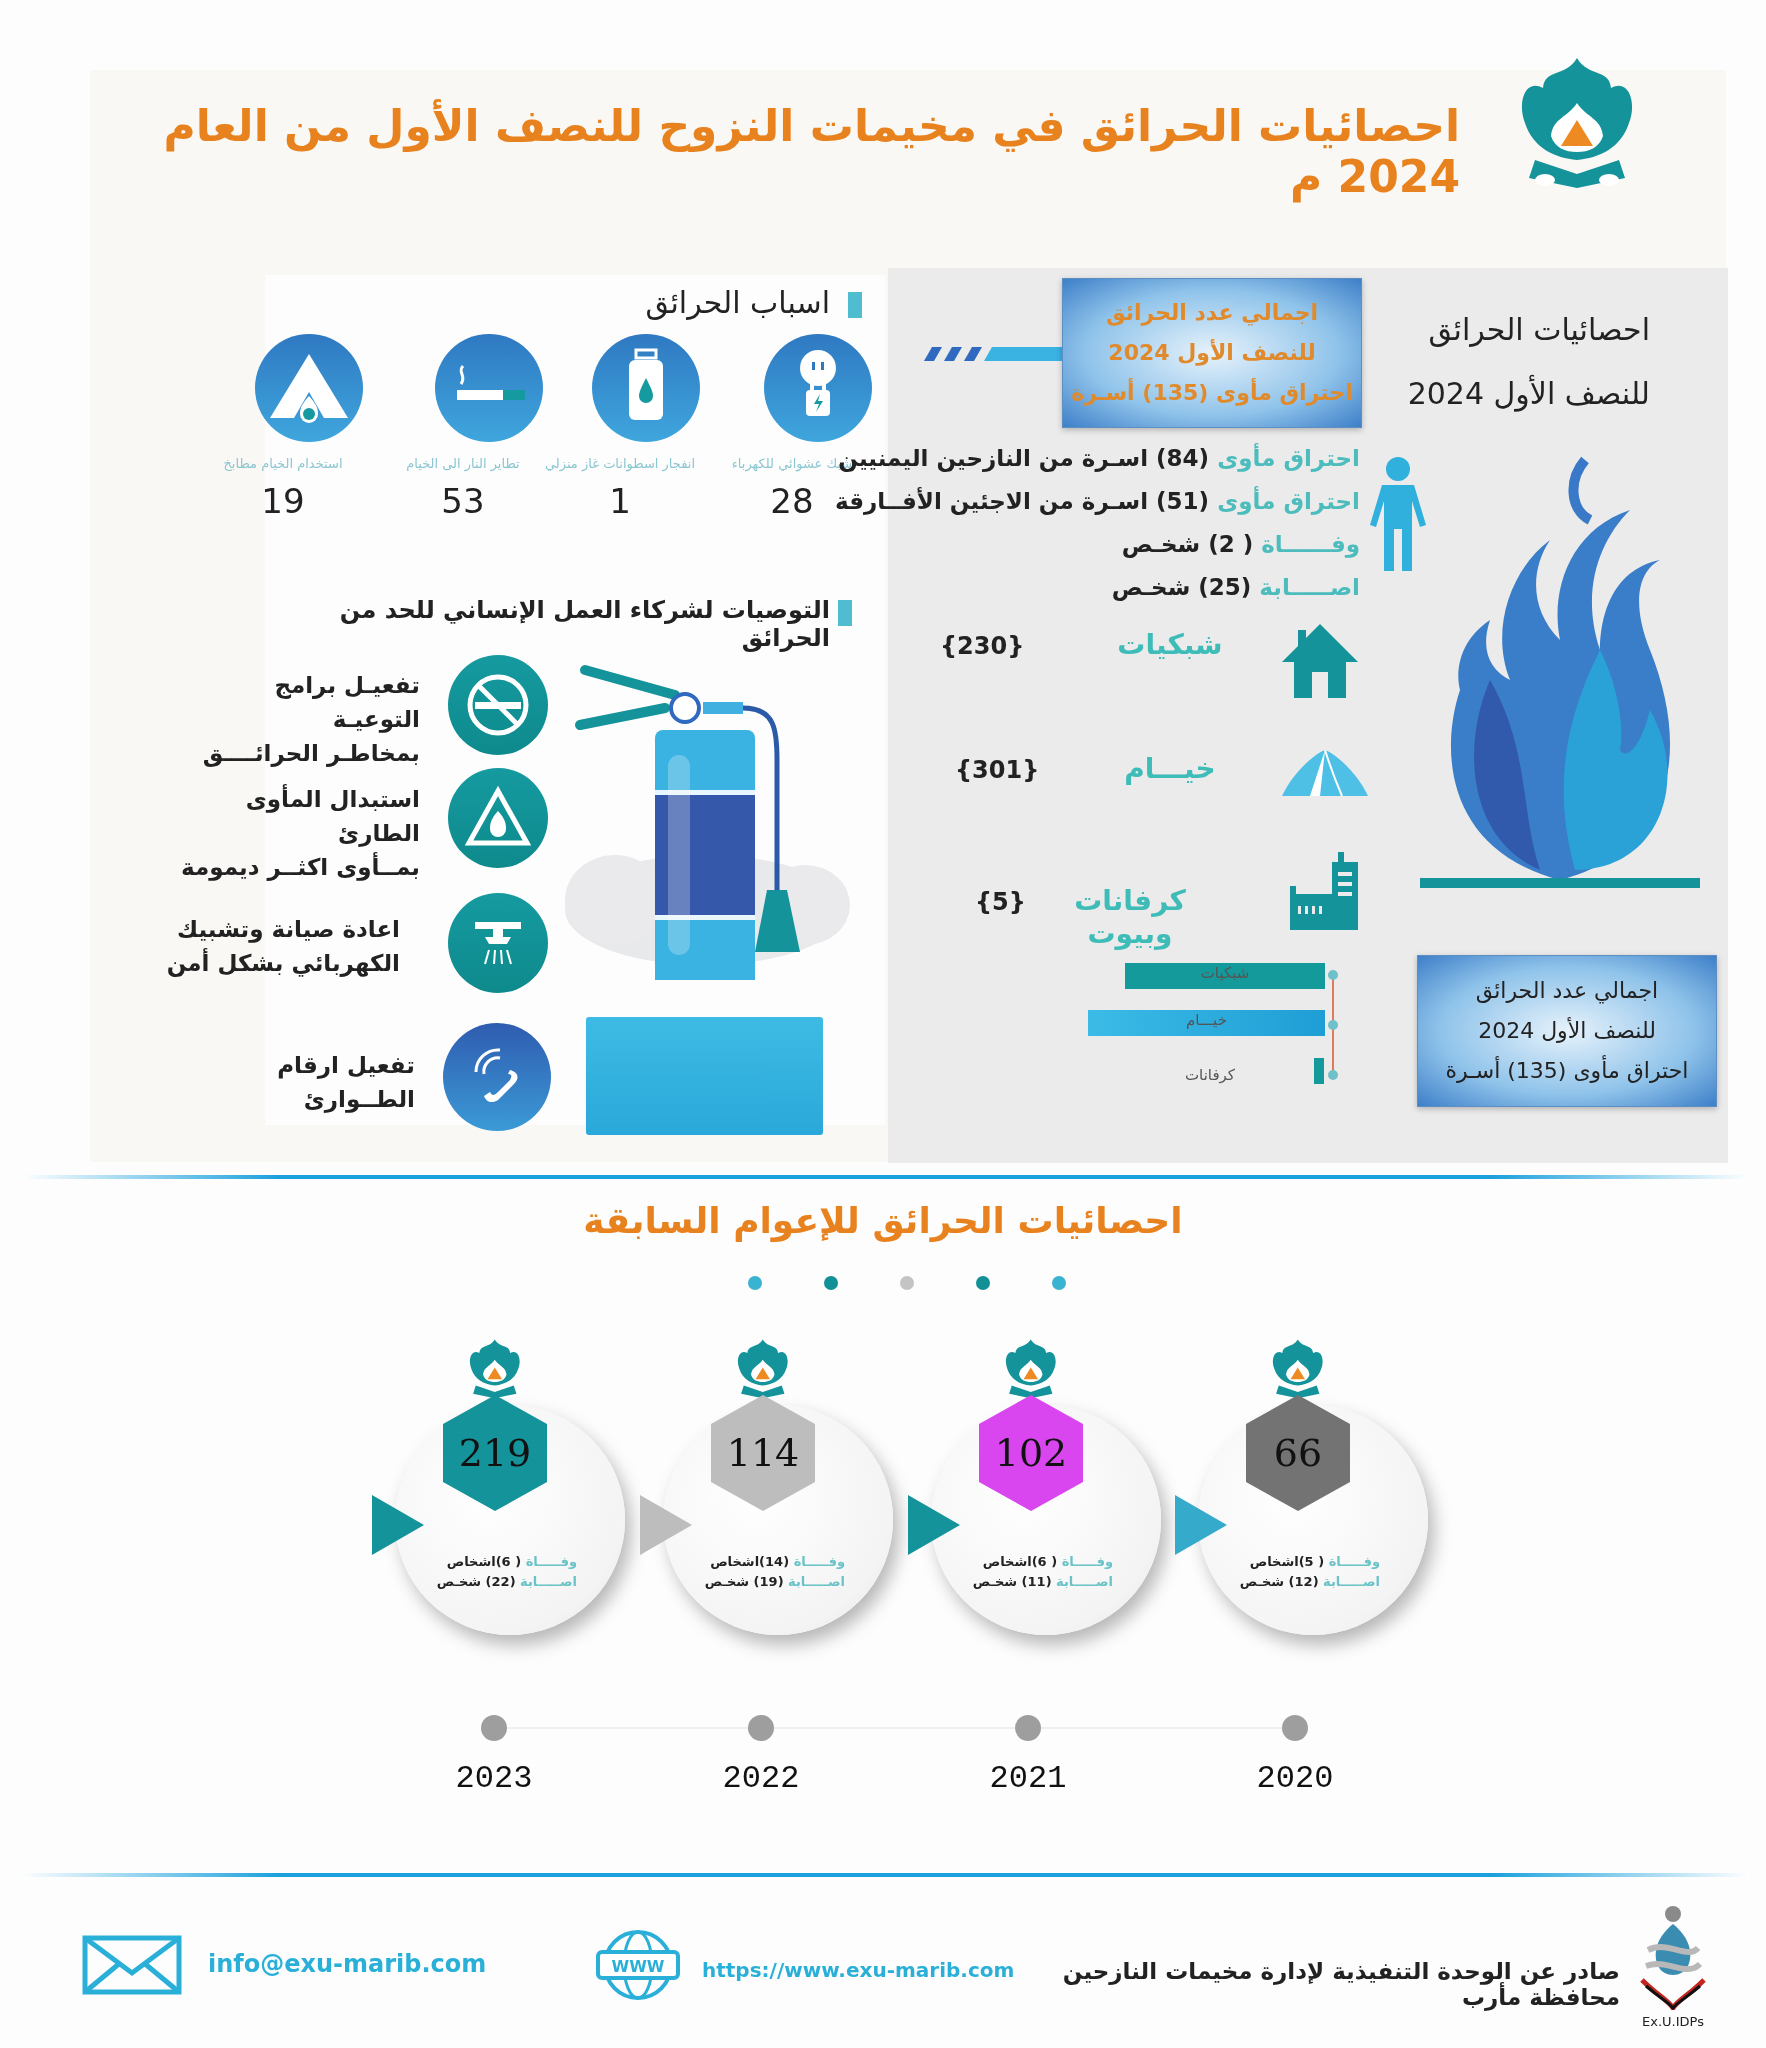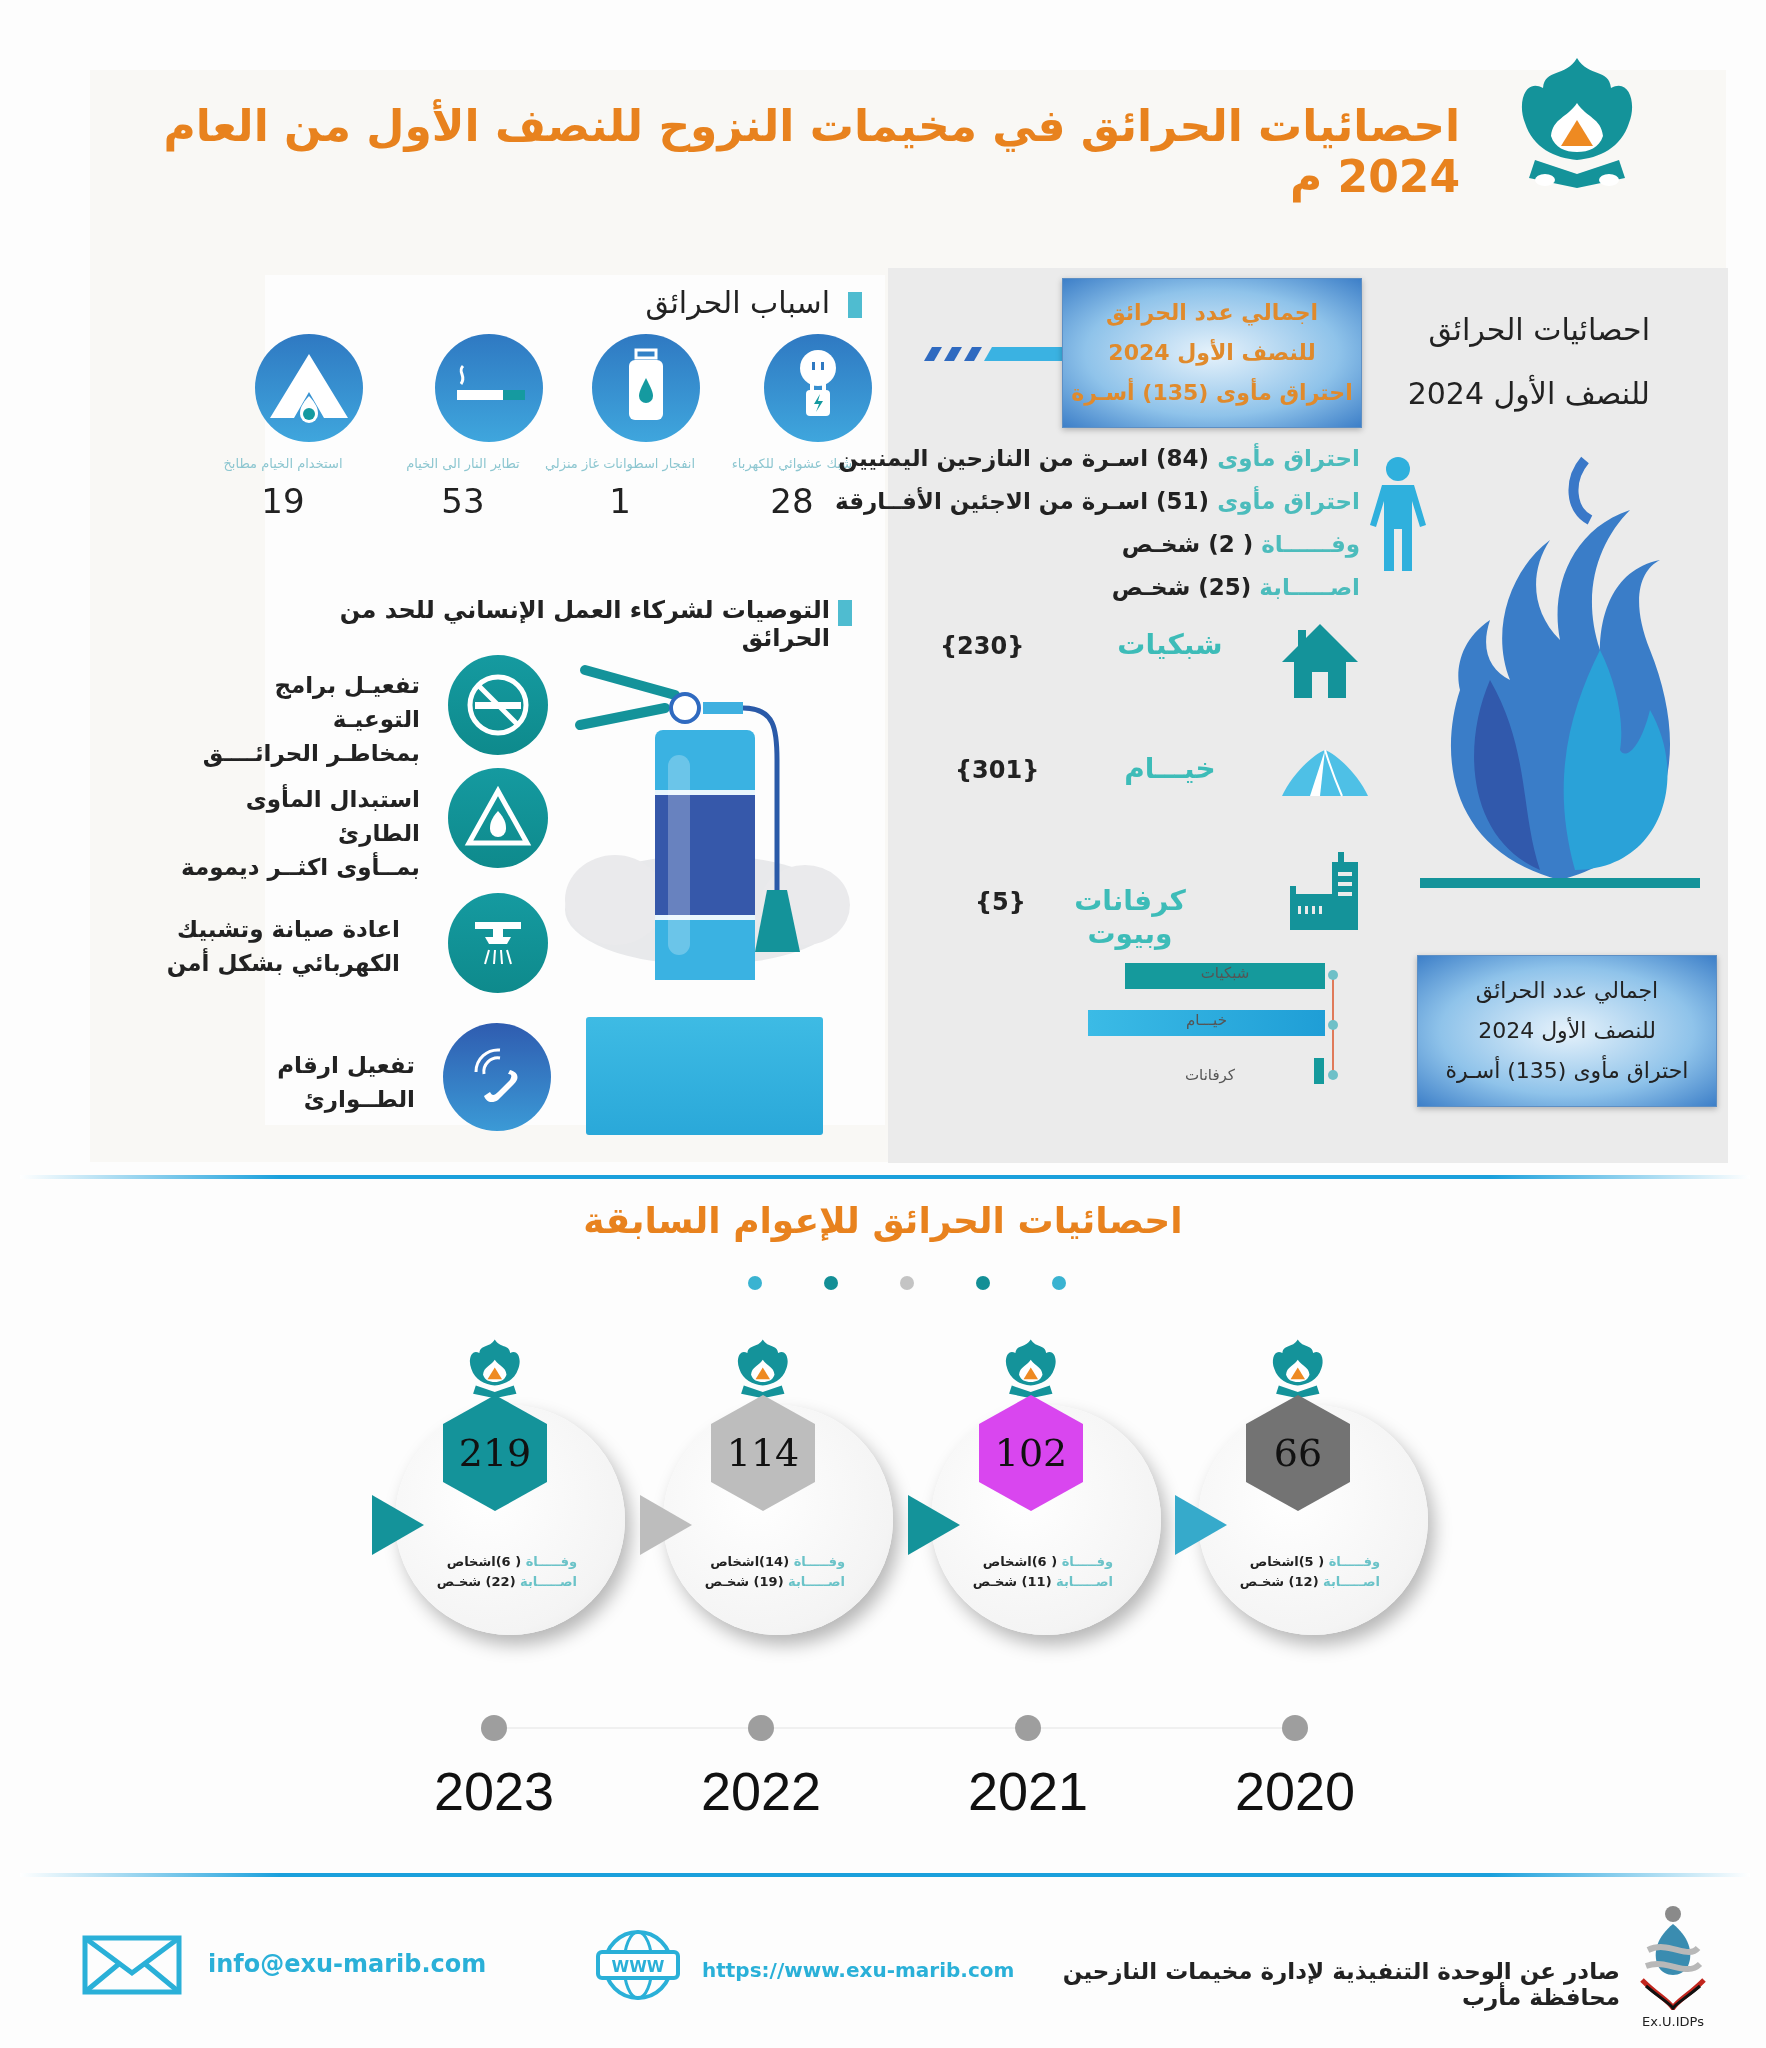--- a/index.html
+++ b/index.html
@@ -39,21 +39,21 @@
   .divider { height: 4px; background: linear-gradient(90deg,#ffffff 0%,#1aa0dc 15%,#1aa0dc 85%,#ffffff 100%); }
   .sub-title { font-size: 36px; font-weight: bold; color: #e8821e; text-align: center; }
   .dot { width: 14px; height: 14px; border-radius: 50%; }
 
   .year-disc { width: 230px; height: 230px; border-radius: 50%; background: radial-gradient(circle at 40% 40%, #ffffff 0%, #f4f4f4 70%, #e4e4e4 100%); box-shadow: 6px 10px 18px rgba(0,0,0,.28); }
   .hex { width: 104px; height: 116px; clip-path: polygon(50% 0,100% 25%,100% 75%,50% 100%,0 75%,0 25%); display:flex; align-items:center; justify-content:center; font-family: "DejaVu Serif", serif; font-size: 38px; color: #111; }
   .year-stat { font-size: 13px; font-weight: bold; color: #222; text-align: right; line-height: 20px; white-space: nowrap; }
   .year-stat .lbl { color: #6bc3c8; }
   .tri { width: 0; height: 0; border-top: 30px solid transparent; border-bottom: 30px solid transparent; border-left: 52px solid #15959b; }
   .year-dot { width: 26px; height: 26px; border-radius: 50%; background: #9e9e9e; }
-  .year-label { font-family: Liberation Sans, sans-serif; font-size: 54px; color: #111; direction: ltr; }
+  .year-label { font-family: Liberation Mono, monospace; font-size: 32px; color: #111; direction: ltr; }
 
   .footer-link { font-size: 24px; font-weight: bold; color: #2ab0d8; direction: ltr; }
   .footer-org { font-size: 23px; font-weight: bold; color: #222; }
 </style>
 </head>
 <body>
 
 <div class="abs top-panel"></div>
 <div class="abs title">احصائيات الحرائق في مخيمات النزوح للنصف الأول من العام  2024 م</div>
 

